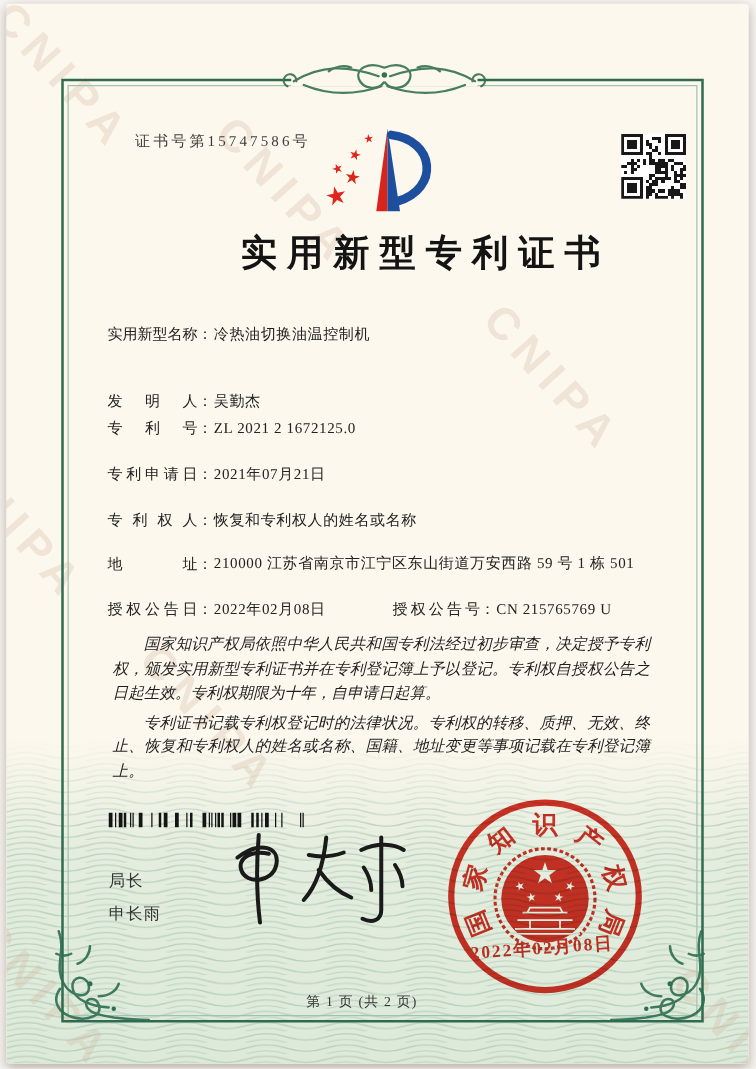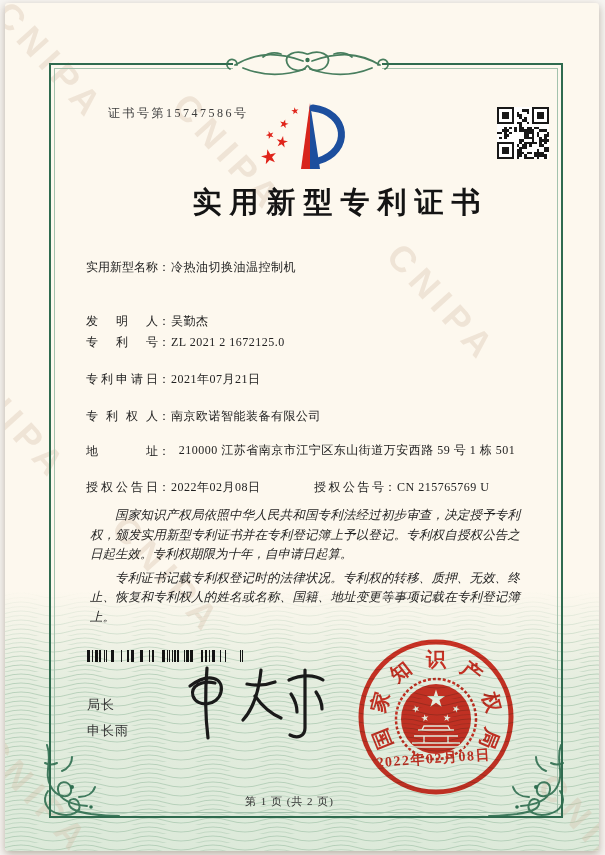--- a/index.html
+++ b/index.html
@@ -28,21 +28,21 @@
   .logo{position:absolute;left:248px;top:92px;}
   .qr{position:absolute;left:492px;top:104px;}
   .doc-title{position:absolute;left:0;top:180px;width:599px;text-align:center;
              font-size:29px;font-weight:bold;letter-spacing:8px;color:#141414;margin-left:36px;}
   
   .frow{position:absolute;left:81px;width:450px;font-size:12px;line-height:16px;}
   .flabel{display:inline-block;width:72px;text-align:justify;text-align-last:justify;
           -moz-text-align-last:justify;vertical-align:top;}
   .fcolon{display:inline-block;width:13px;vertical-align:top;}
   .fvalue{letter-spacing:.5px;}
-  .fvalue-wrap{display:inline-block;width:352px;vertical-align:top;line-height:15.5px;text-align:center;}
+  .fvalue-wrap{display:inline-block;width:352px;vertical-align:top;line-height:15.5px;}
   .fpair2{position:absolute;left:228px;top:0;}
   .fpair2 .flabel{width:70px;}
   
   .body-text{position:absolute;left:81px;top:499px;width:438px;font-size:12.5px;
              line-height:19.5px;font-style:italic;color:#1f1f1f;text-align:justify;}
   .body-text p{margin:4px;text-indent:2em;}
   
   .barcode{position:absolute;left:80px;top:647px;}
   .director-title{position:absolute;left:82px;top:693px;font-family:"Liberation Sans","DejaVu Sans",sans-serif;
                   font-size:13px;color:#333;letter-spacing:1px;}
@@ -283,21 +283,21 @@
     <div class="frow" style="top:310px">
       <span class="flabel">发明人</span><span class="fcolon">：</span><span class="fvalue">吴勤杰</span>
     </div>
     <div class="frow" style="top:331px">
       <span class="flabel">专利号</span><span class="fcolon">：</span><span class="fvalue">ZL 2021 2 1672125.0</span>
     </div>
     <div class="frow" style="top:368px">
       <span class="flabel">专利申请日</span><span class="fcolon">：</span><span class="fvalue">2021年07月21日</span>
     </div>
     <div class="frow" style="top:405px">
-      <span class="flabel">专利权人</span><span class="fcolon">：</span><span class="fvalue">南京欧诺智能装备有限公司</span>
+      <span class="flabel">专利权人</span><span class="fcolon">：</span><span class="fvalue">恢复和专利权人的姓名或名称</span>
     </div>
     <div class="frow" style="top:440px">
       <span class="flabel">地址</span><span class="fcolon">：</span><span class="fvalue fvalue-wrap">210000 江苏省南京市江宁区东山街道万安西路 59 号 1 栋 501</span>
     </div>
     <div class="frow" style="top:476px">
       <span class="flabel">授权公告日</span><span class="fcolon">：</span><span class="fvalue">2022年02月08日</span>
       <span class="fpair2">
         <span class="flabel">授权公告号</span><span class="fcolon">：</span><span class="fvalue">CN 215765769 U</span>
       </span>
     </div>

